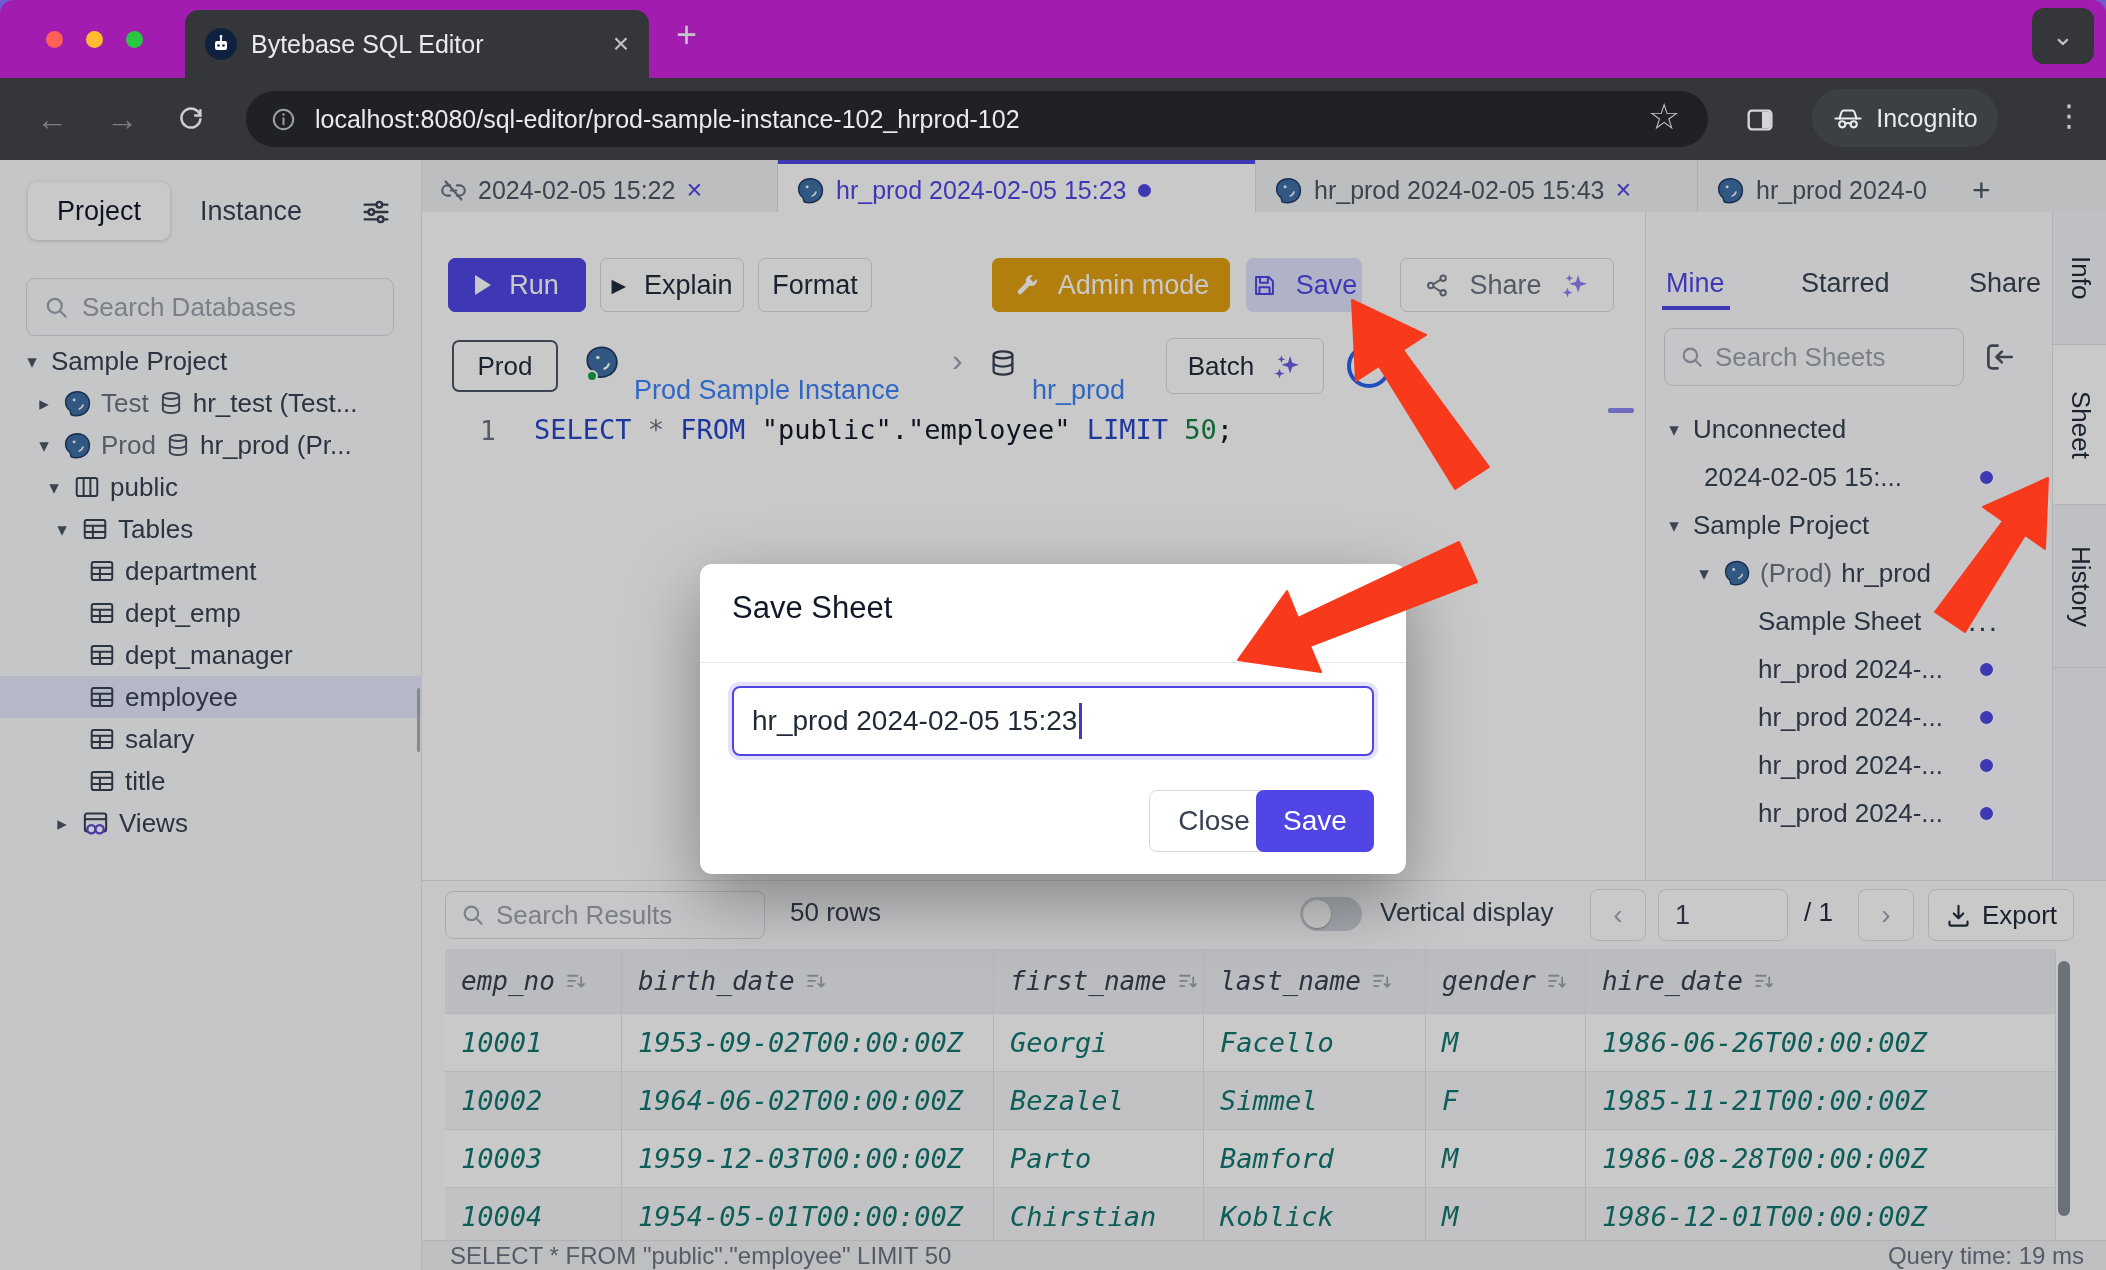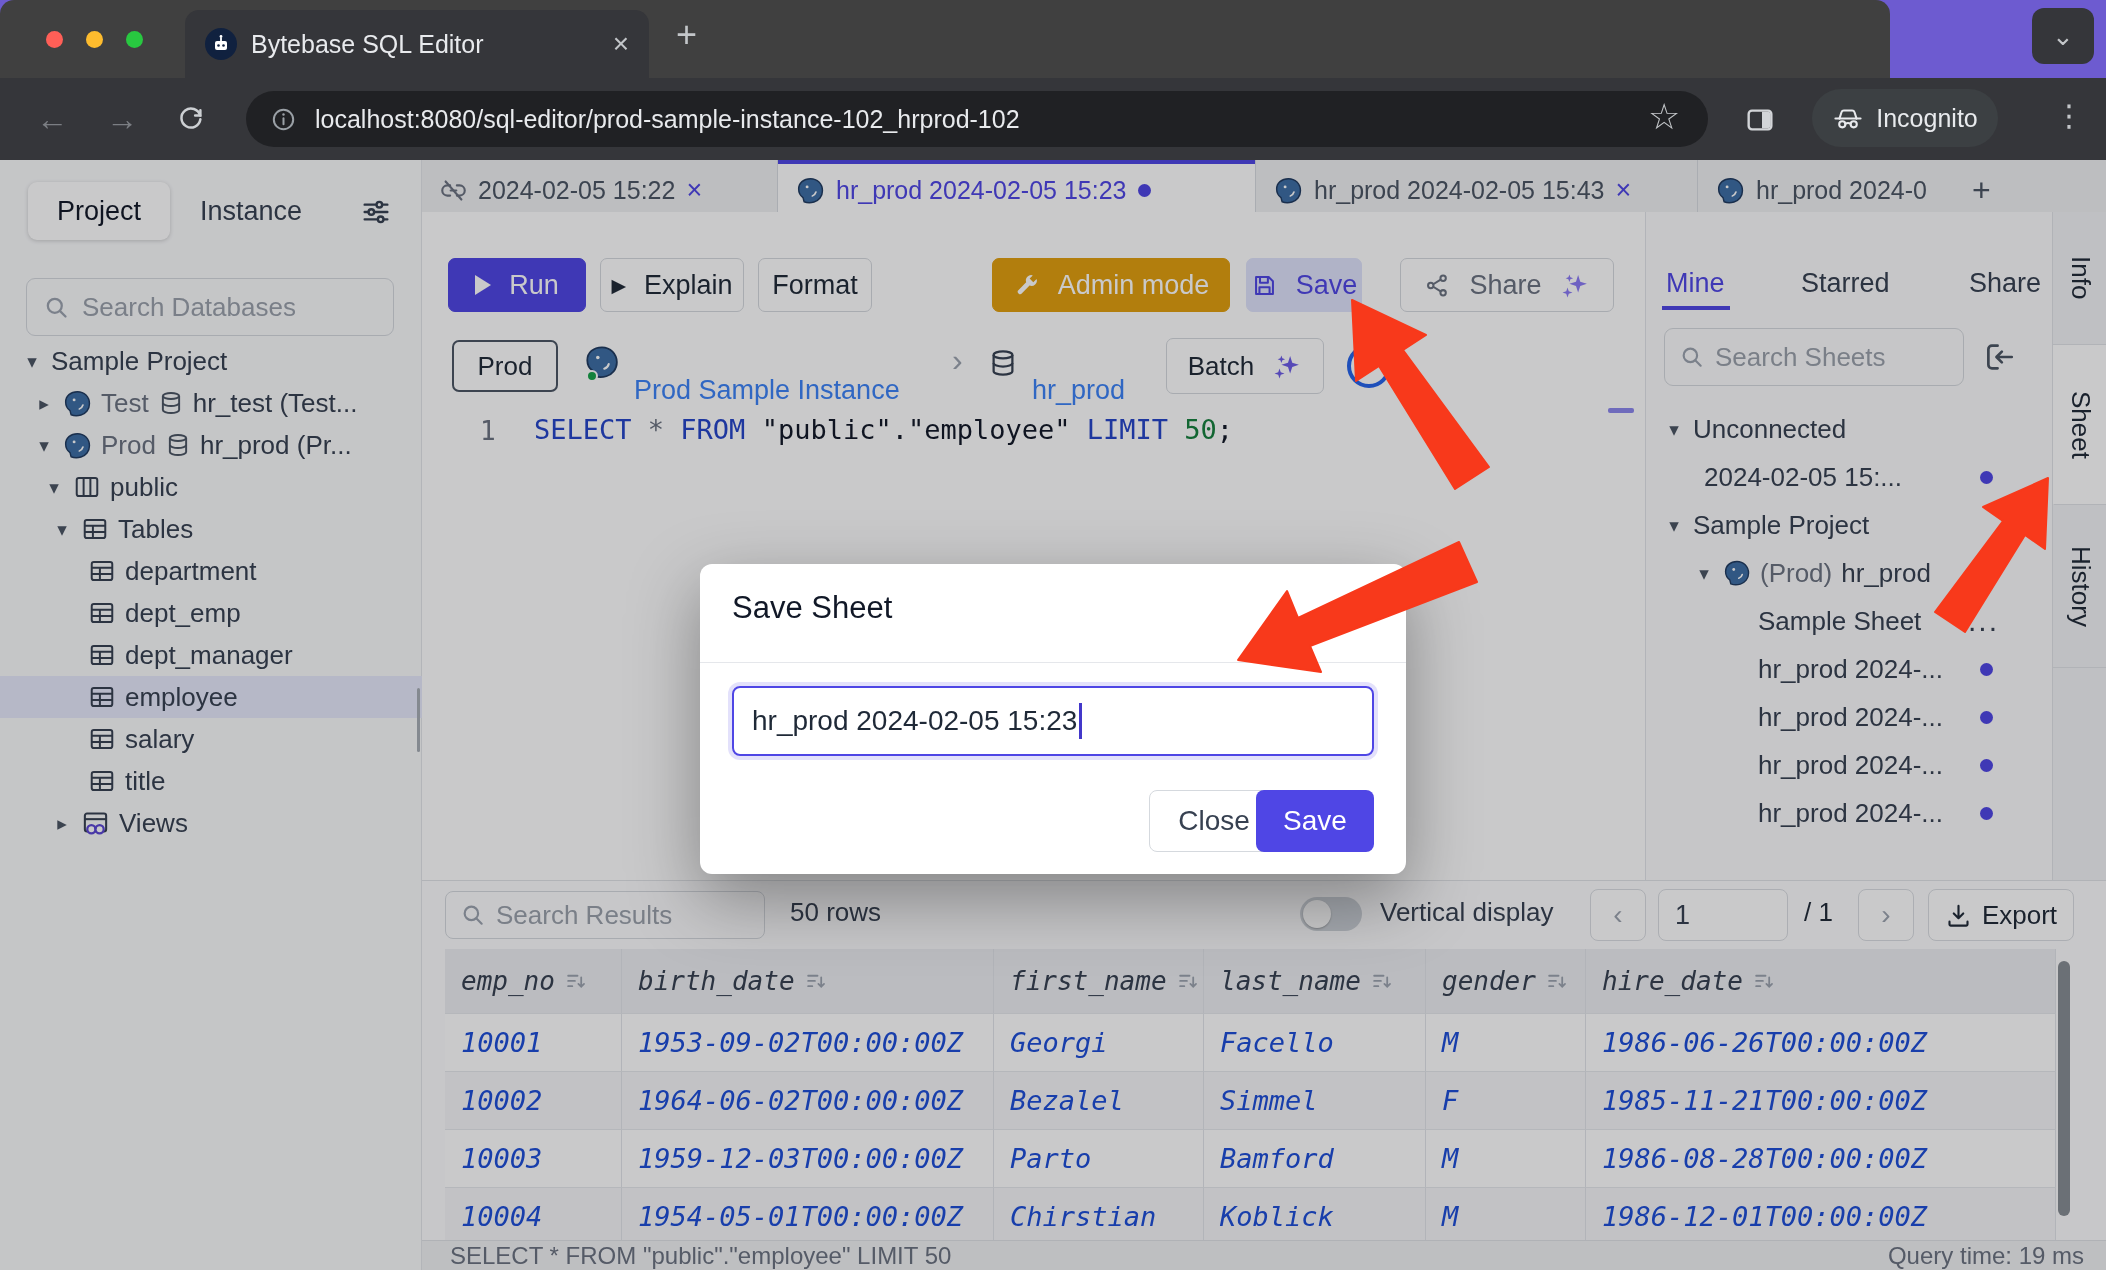--- a/index.html
+++ b/index.html
@@ -2,22 +2,22 @@
 <html><head>
 <meta charset="utf-8">
 <style>
   * { box-sizing: border-box; margin: 0; padding: 0; }
   html,body { width:2106px; height:1270px; overflow:hidden; background:#6d5bd0;
     font-family:"Liberation Sans", sans-serif; }
   #stage { position:relative; width:2106px; height:1270px; overflow:hidden; }
   .abs { position:absolute; }
 
   
-  .titlebar { position:absolute; left:0; top:0; width:1890px; height:78px;
-    background:#404040; border-radius:14px 14px 0 0; }
+  .titlebar { position:absolute; left:0; top:0; width:2106px; height:78px;
+    background:#a21caf; border-radius:14px 14px 0 0; }
   .light { position:absolute; top:31px; width:17px; height:17px; border-radius:50%; }
   .btab { position:absolute; left:185px; top:10px; width:464px; height:68px;
     background:#35363a; border-radius:14px 14px 0 0; display:flex; align-items:center;
     gap:14px; padding:0 20px; color:#e8eaed; }
   .favicon { width:32px; height:32px; border-radius:50%; background:#10213f;
     display:flex; align-items:center; justify-content:center; flex:0 0 auto; }
   .btab-title { font-size:25px; flex:1 1 auto; white-space:nowrap; overflow:hidden; }
   .btab-close { font-size:28px; color:#c3c6c9; }
   .newtab { position:absolute; left:676px; top:14px; font-size:36px; color:#c3c6c9; }
   .tabchev { position:absolute; left:2032px; top:8px; width:62px; height:56px;
@@ -135,21 +135,21 @@
   .pginput { position:absolute; left:1236px; top:8px; width:130px; height:52px;
     border:1px solid #dadde2; border-radius:8px; background:#fff; font-size:27px;
     color:#374151; padding:0 16px; outline:none; font-family:"Liberation Sans",sans-serif;}
   .grid { position:absolute; left:23px; top:68px; width:1611px; height:292px; overflow:hidden;
     font-family:"DejaVu Sans Mono", monospace;font-style:italic; }
   .grow { display:grid; grid-template-columns:177px 372px 210px 222px 160px 470px; }
   .gh { height:65px; background:#edeff2; }
   .gc { border-right:1px solid #e2e5e9; border-bottom:1px solid #e6e8ec; display:flex;
     align-items:center; gap:10px; padding:0 16px; font-size:26px; color:#374151;
     white-space:nowrap; overflow:hidden; }
-  .gb .gc { height:58px; font-size:27px; color:#1d4ed8; background:#fff; }
+  .gb .gc { height:58px; font-size:27px; color:#0f766e; background:#fff; }
   .gb.alt .gc { background:#f6f7f9; }
   .vsb { position:absolute; left:1636px; top:80px; width:12px; height:255px; border-radius:6px;
     background:#878d94; }
 
   
   .statusbar { position:absolute; left:422px; top:1080px; width:1684px; height:30px;
     background:#f1f2f4; border-top:1px solid #dfe2e6; display:flex; align-items:center;
     justify-content:space-between; padding:0 22px 0 28px; font-size:24px; color:#6b7280; }
 
   

